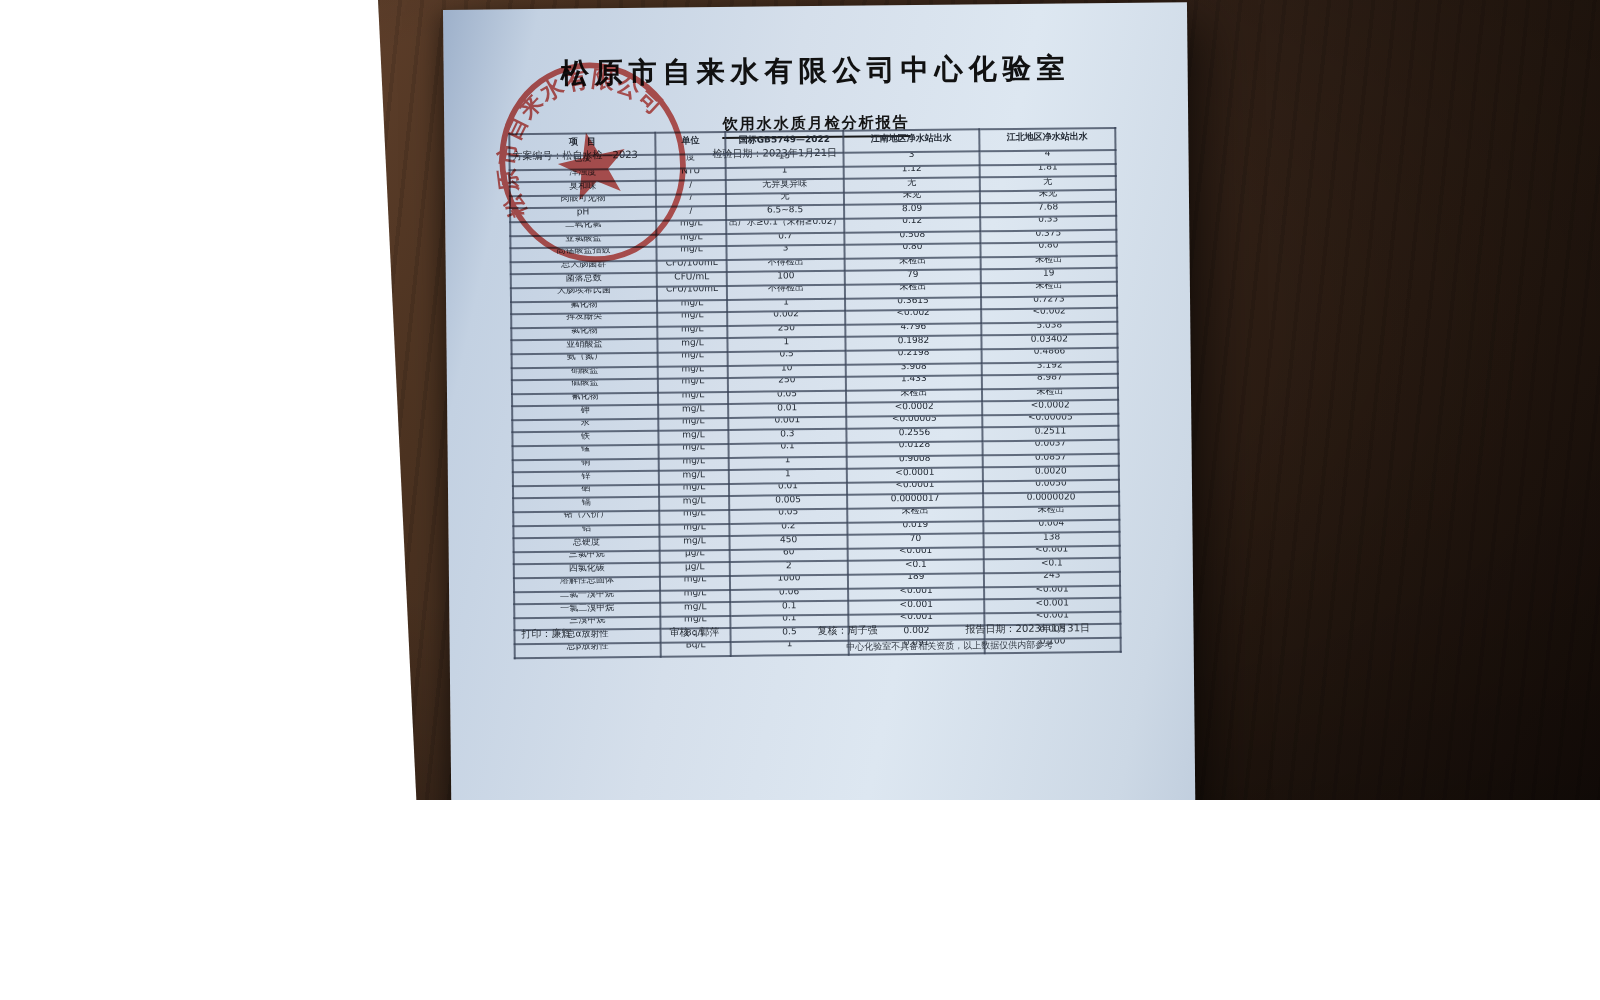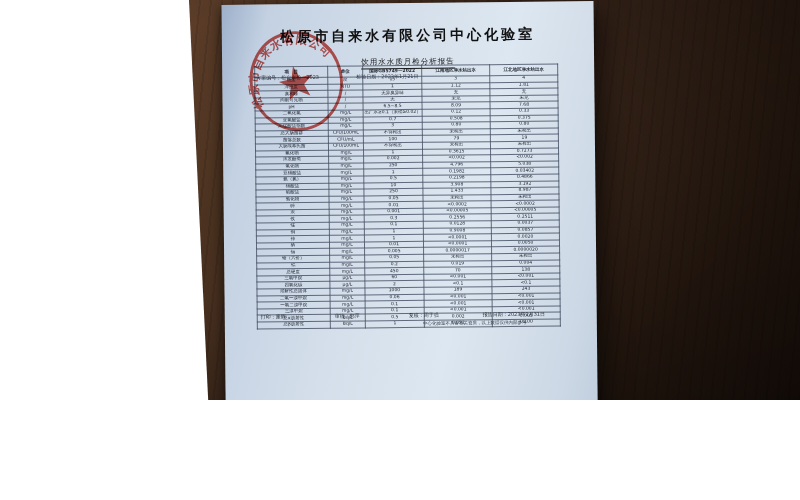--- a/index.html
+++ b/index.html
@@ -15,21 +15,21 @@
          background:radial-gradient(ellipse at 42% 40%, rgba(0,0,0,0) 45%, rgba(0,0,0,.35) 100%);}
   
   .paper{position:absolute;left:224px;top:3px;width:372px;height:482px;
          transform:rotate(-0.6deg);transform-origin:50% 50%;
          background:linear-gradient(103deg,#9db0ca 0%,#c3d1e2 10%,#d5dfeb 38%,#dde7f1 62%,#ccd8e5 88%,#bccadb 100%);
          box-shadow:8px 10px 26px rgba(0,0,0,.55), -3px 2px 10px rgba(0,0,0,.3);
          color:#20262e;}
   .title{margin-top:24px;text-align:center;font-family:"DejaVu Serif",serif;
          font-weight:bold;font-size:14px;letter-spacing:3px;color:#111;}
   .subtitle-wrap{text-align:center;margin-top:4px;}
-  .subtitle{display:inline-block;font-weight:normal;font-size:7.5px;letter-spacing:1px;
+  .subtitle{display:inline-block;font-weight:bold;font-size:7.5px;letter-spacing:1px;
             border-bottom:1px solid #1a1a1a;padding-bottom:1px;color:#151515;}
   .meta{position:relative;margin:4px 32px 0 34px;height:8px;font-size:5px;color:#2a3038;}
   .meta .plan{position:absolute;left:0;top:0;}
   .meta .date{position:absolute;left:100px;top:0;}
   
   table.report{position:absolute;left:32px;top:62px;width:298px;border-collapse:collapse;
                table-layout:fixed;}
   table.report th,table.report td{border:0.5px solid rgba(55,66,86,.75);
                font-size:4.5px;line-height:1.1;padding:0;text-align:center;
                white-space:nowrap;overflow:hidden;color:#232a34;}

